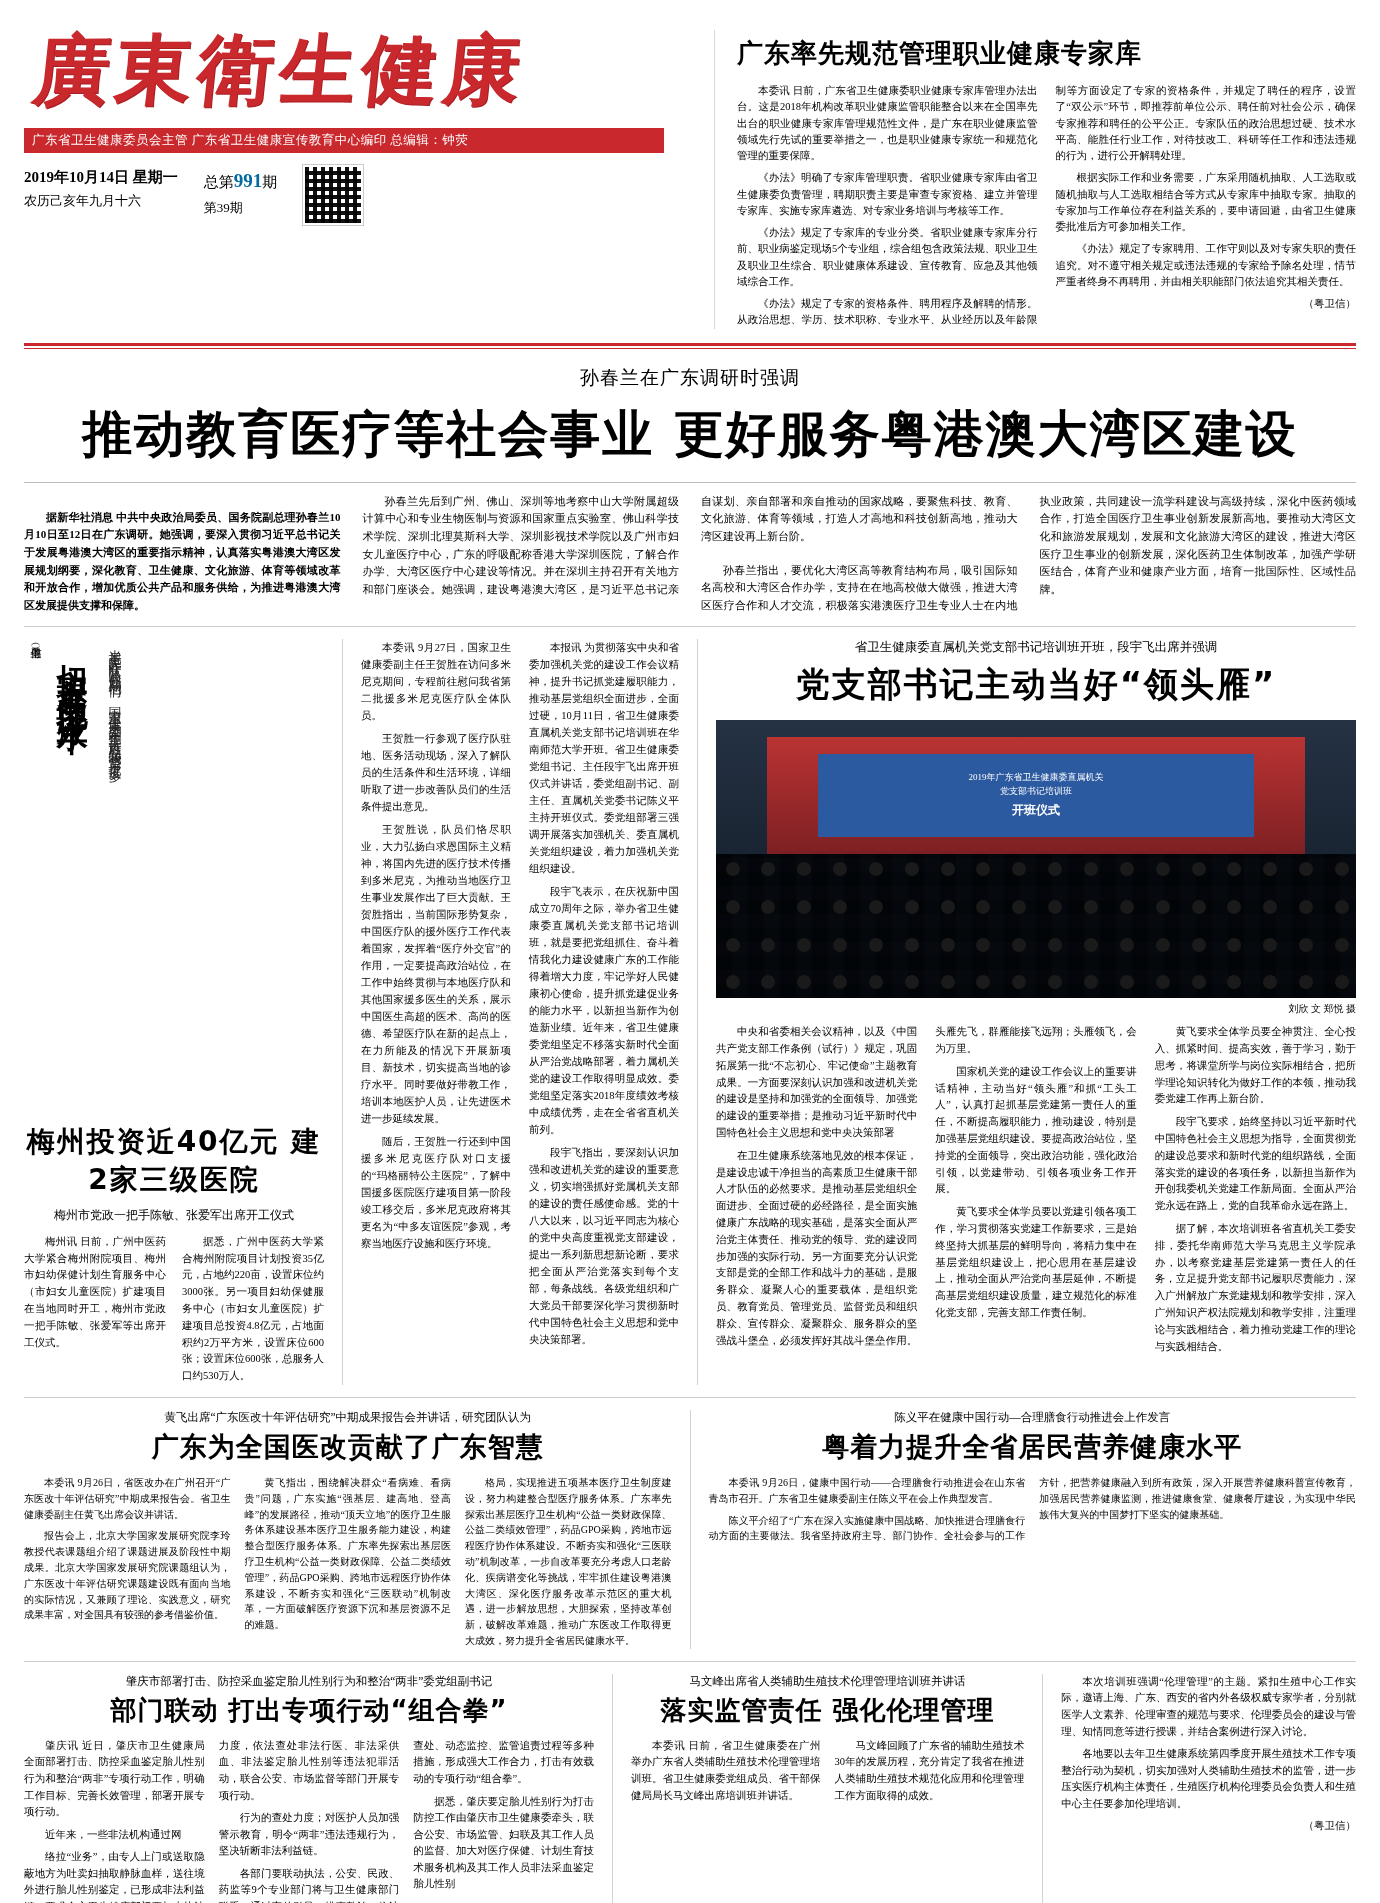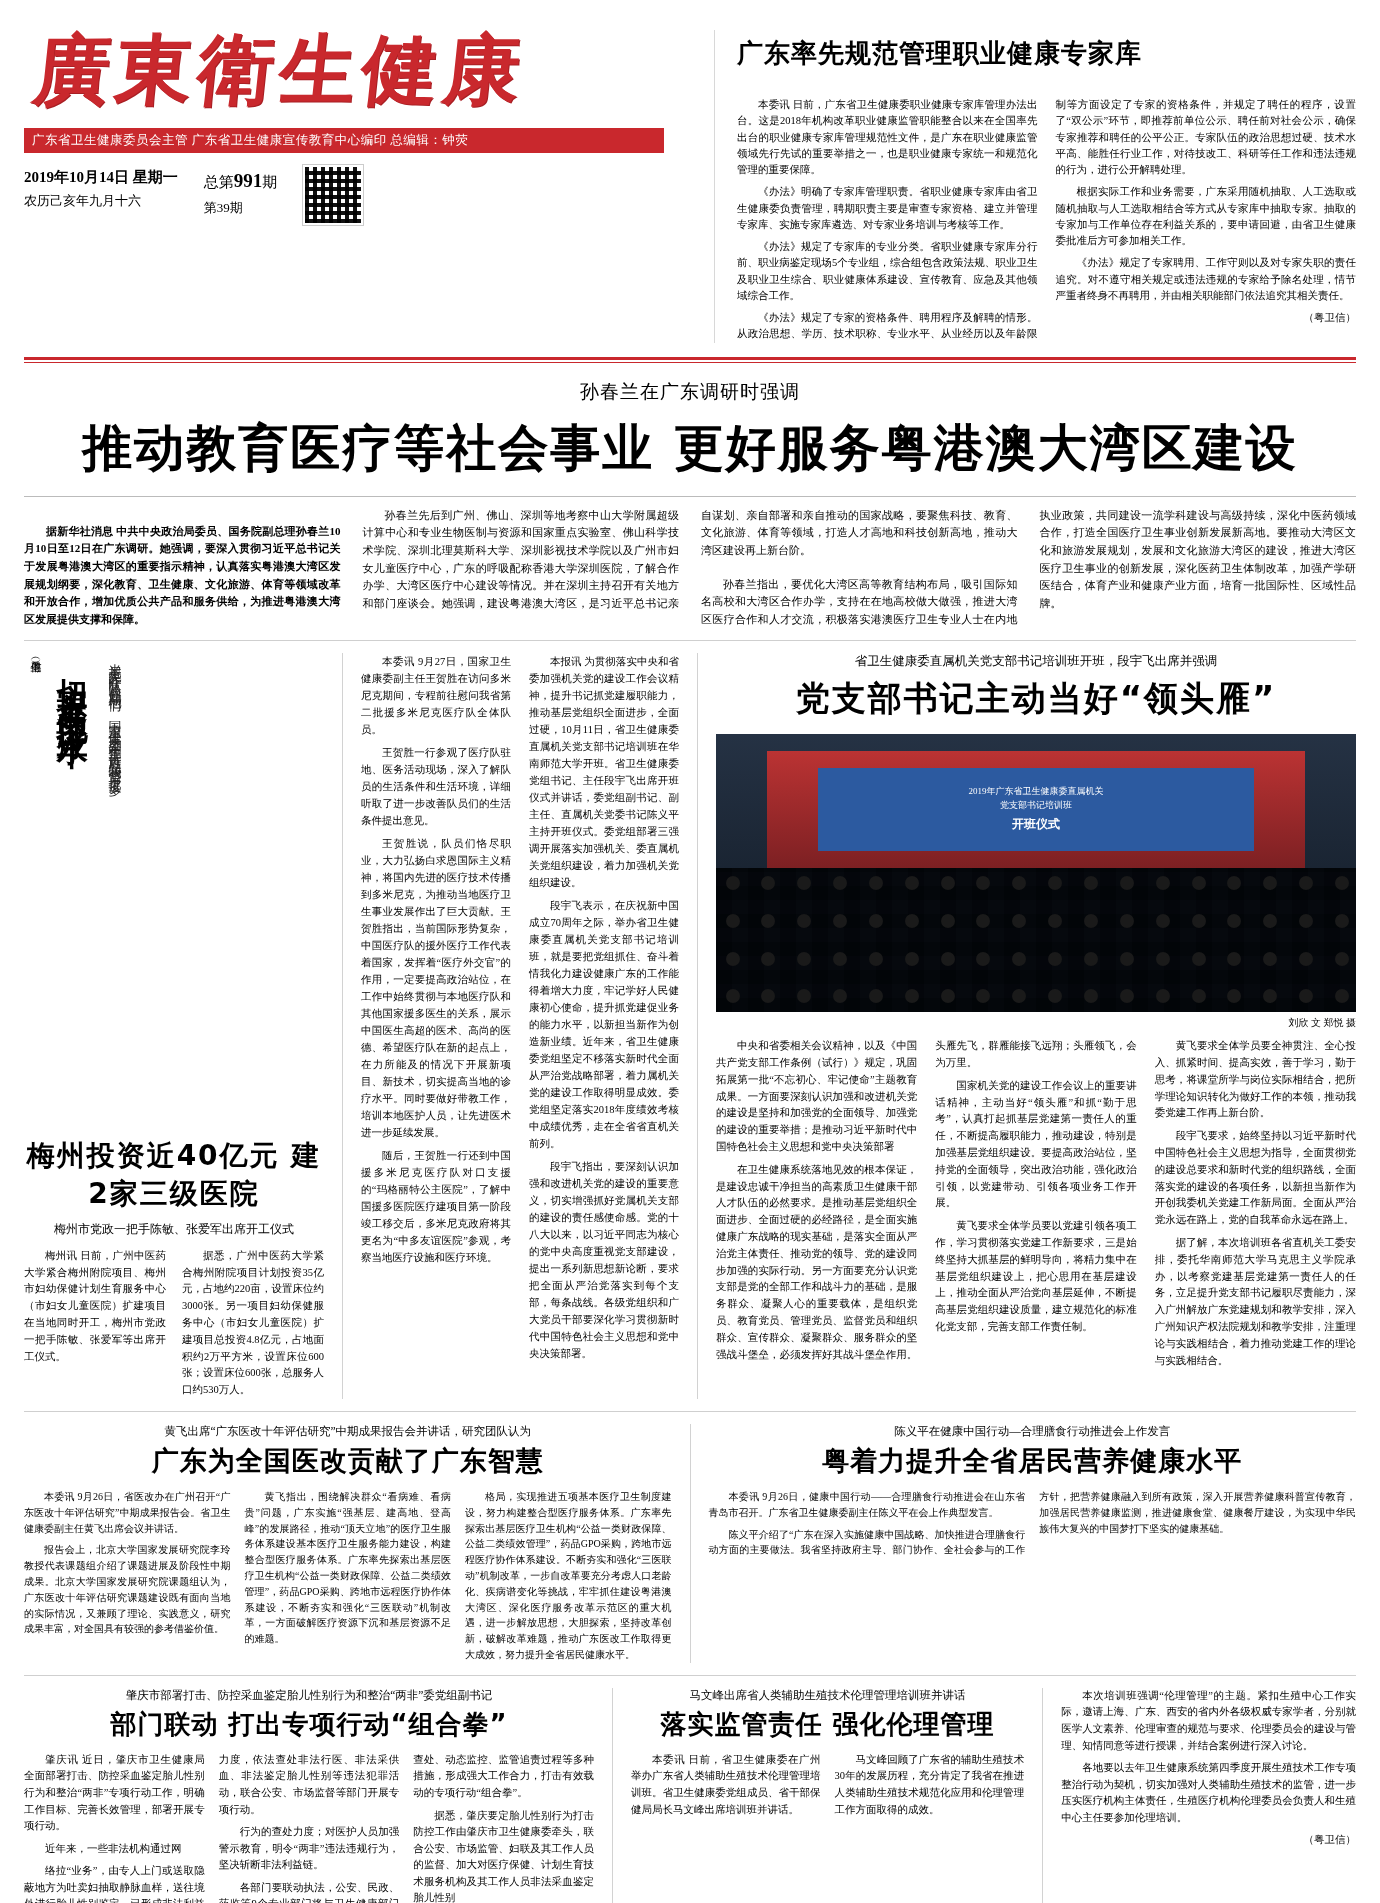--- a/index.html
+++ b/index.html
@@ -9,27 +9,27 @@
   
   .masthead{display:flex;align-items:flex-start;padding-top:30px;}
   .mast-left{width:690px;position:relative;}
   .logo-cn{font-family:"DejaVu Serif",serif;font-size:76px;font-weight:bold;color:#c9282d;letter-spacing:6px;line-height:1.05;
            transform:skewX(-6deg);text-shadow:1px 1px 0 #a81f24;padding-left:10px;white-space:nowrap;}
   .red-bar{margin-top:18px;background:#c9282d;color:#fff;font-size:12.5px;padding:4px 8px;letter-spacing:.5px;width:640px;box-sizing:border-box;}
   .mast-meta{display:flex;margin-top:12px;gap:26px;}
   .mast-meta .col{font-size:13px;line-height:1.7;}
   .mast-meta .date{font-size:15px;font-weight:bold;}
   .mast-meta .issue{font-size:15px;}
-  .mast-meta .issue b{color:#000000;font-size:19px;}
+  .mast-meta .issue b{color:#0369a1;font-size:19px;}
   .qr{width:56px;height:56px;background:
       repeating-linear-gradient(0deg,#111 0 4px,#fff 4px 8px),
       repeating-linear-gradient(90deg,#111 0 4px,transparent 4px 8px);
       background-blend-mode:multiply;border:2px solid #fff;outline:1px solid #ccc;}
   .mast-right{flex:1;padding-left:22px;border-left:1px solid #d8d8d8;}
-  .mast-right h1{font-family:"DejaVu Sans",sans-serif;font-size:26px;font-weight:bold;margin:6px 0 26px 0;letter-spacing:1px;}
+  .mast-right h1{font-family:"DejaVu Sans",sans-serif;font-size:26px;font-weight:bold;margin:6px 0 12px 0;letter-spacing:1px;}
   .cols2{column-count:2;column-gap:18px;font-size:10.5px;line-height:1.55;text-align:justify;}
   .cols2 p{margin:0 0 6px 0;text-indent:2em;}
   .sign{text-align:right;}
 
   .rule-red{border-top:3px solid #c9282d;margin:14px 0 0 0;}
   .rule-thin{border-top:1px solid #c9282d;margin-top:2px;}
 
   
   .lead{text-align:center;margin-top:16px;}
   .lead .kicker{font-family:"DejaVu Sans",sans-serif;font-size:19px;letter-spacing:1px;margin-bottom:10px;}
@@ -266,21 +266,21 @@
             <div class="head" style="left: 79.9%; top: 84%;"></div>
             <div class="head" style="left: 85.5%; top: 84%;"></div>
             <div class="head" style="left: 91.1%; top: 84%;"></div>
             <div class="head" style="left: 96.7%; top: 84%;"></div>
           </div>
       </div>
       <div class="cap">刘欣 文  郑悦 摄</div>
       <div class="body">
         <p>中央和省委相关会议精神，以及《中国共产党支部工作条例（试行）》规定，巩固拓展第一批“不忘初心、牢记使命”主题教育成果。一方面要深刻认识加强和改进机关党的建设是坚持和加强党的全面领导、加强党的建设的重要举措；是推动习近平新时代中国特色社会主义思想和党中央决策部署</p>
         <p>在卫生健康系统落地见效的根本保证，是建设忠诚干净担当的高素质卫生健康干部人才队伍的必然要求。是推动基层党组织全面进步、全面过硬的必经路径，是全面实施健康广东战略的现实基础，是落实全面从严治党主体责任、推动党的领导、党的建设同步加强的实际行动。另一方面要充分认识党支部是党的全部工作和战斗力的基础，是服务群众、凝聚人心的重要载体，是组织党员、教育党员、管理党员、监督党员和组织群众、宣传群众、凝聚群众、服务群众的坚强战斗堡垒，必须发挥好其战斗堡垒作用。头雁先飞，群雁能接飞远翔；头雁领飞，会为万里。</p>
-        <p>国家机关党的建设工作会议上的重要讲话精神，主动当好“领头雁”和抓“勤于思考”，认真打起抓基层党建第一责任人的重任，不断提高履职能力，推动建设，特别是加强基层党组织建设。要提高政治站位，坚持党的全面领导，突出政治功能，强化政治引领，以党建带动、引领各项业务工作开展。</p>
+        <p>国家机关党的建设工作会议上的重要讲话精神，主动当好“领头雁”和抓“工头工人”，认真打起抓基层党建第一责任人的重任，不断提高履职能力，推动建设，特别是加强基层党组织建设。要提高政治站位，坚持党的全面领导，突出政治功能，强化政治引领，以党建带动、引领各项业务工作开展。</p>
         <p>黄飞要求全体学员要以党建引领各项工作，学习贯彻落实党建工作新要求，三是始终坚持大抓基层的鲜明导向，将精力集中在基层党组织建设上，把心思用在基层建设上，推动全面从严治党向基层延伸，不断提高基层党组织建设质量，建立规范化的标准化党支部，完善支部工作责任制。</p>
         <p>黄飞要求全体学员要全神贯注、全心投入、抓紧时间、提高实效，善于学习，勤于思考，将课堂所学与岗位实际相结合，把所学理论知识转化为做好工作的本领，推动我委党建工作再上新台阶。</p>
         <p>段宇飞要求，始终坚持以习近平新时代中国特色社会主义思想为指导，全面贯彻党的建设总要求和新时代党的组织路线，全面落实党的建设的各项任务，以新担当新作为开创我委机关党建工作新局面。全面从严治党永远在路上，党的自我革命永远在路上。</p>
         <p>据了解，本次培训班各省直机关工委安排，委托华南师范大学马克思主义学院承办，以考察党建基层党建第一责任人的任务，立足提升党支部书记履职尽责能力，深入广州解放广东党建规划和教学安排，深入广州知识产权法院规划和教学安排，注重理论与实践相结合，着力推动党建工作的理论与实践相结合。</p>
       </div>
     </div>
   </div>
 
   <div class="hr-grey"></div>
 

